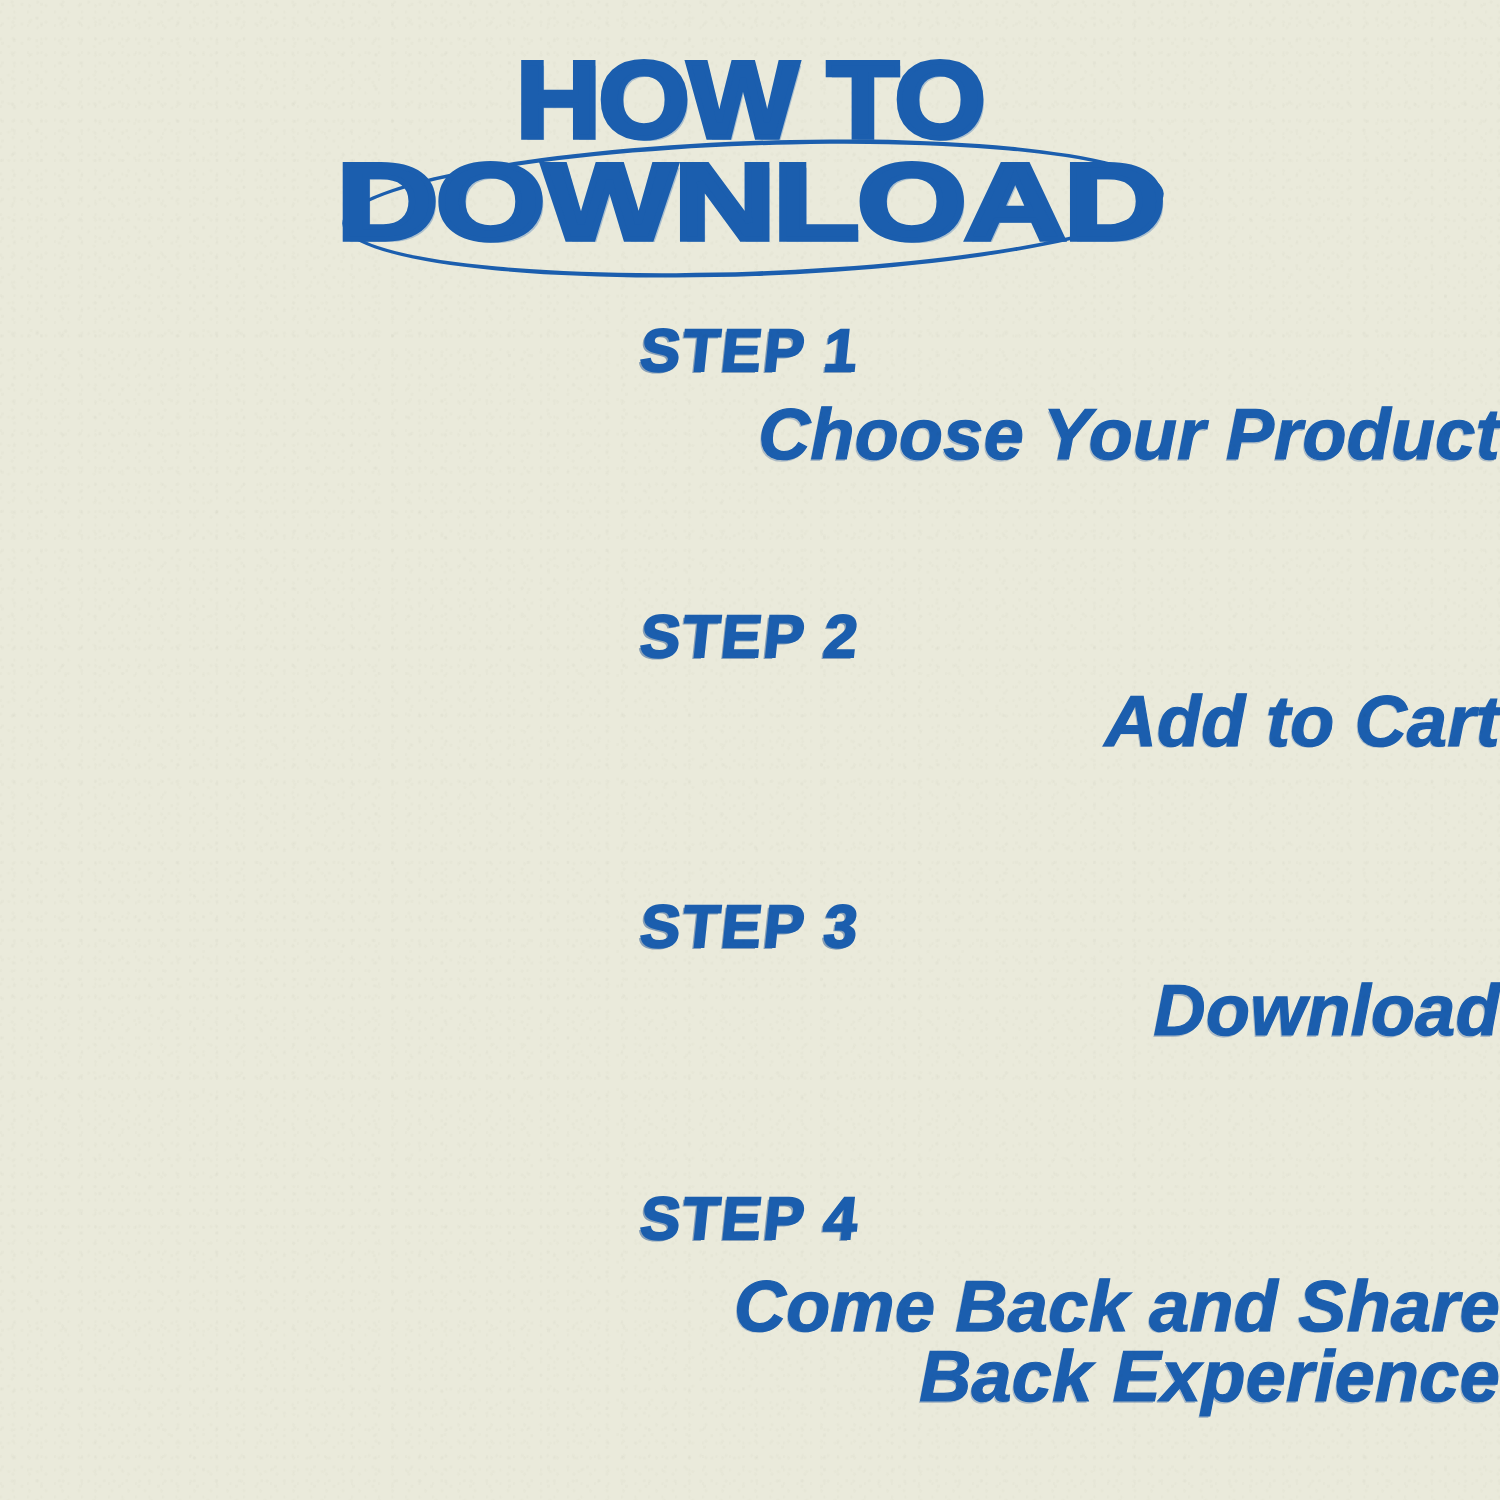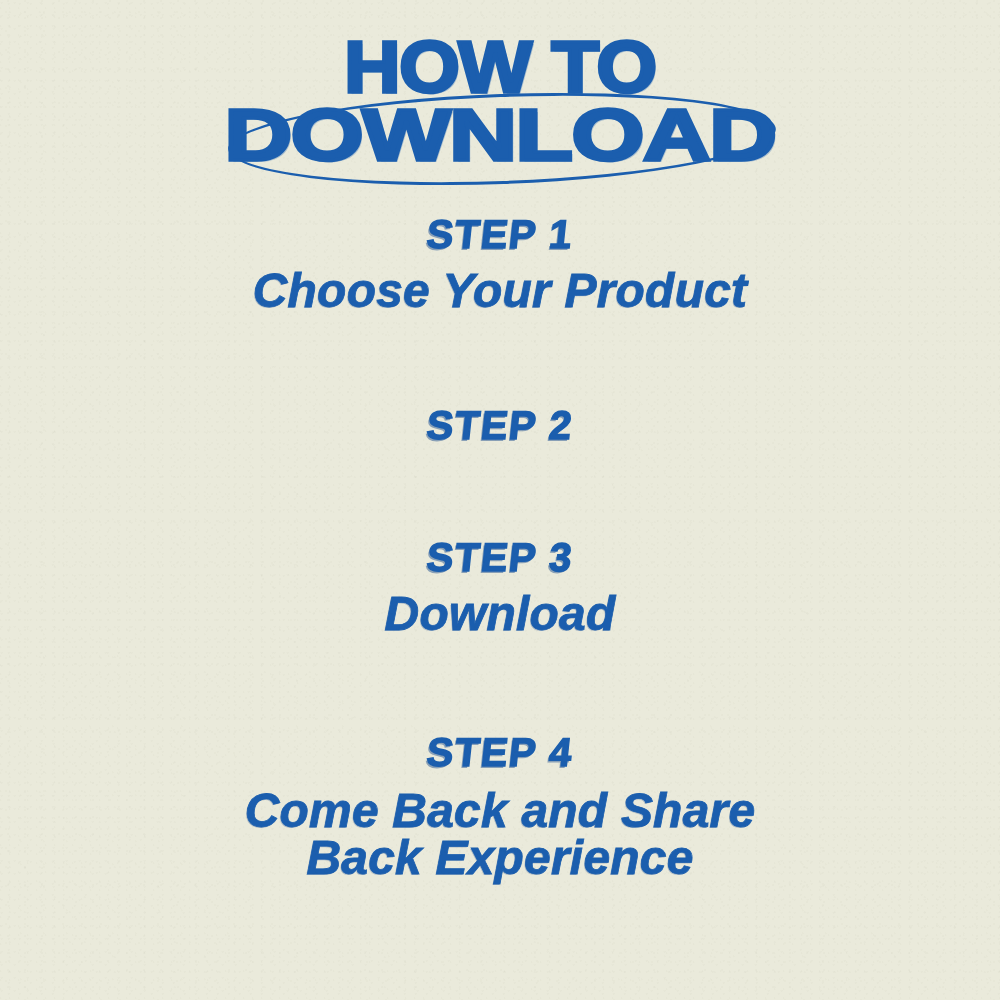--- a/index.html
+++ b/index.html
@@ -115,20 +115,21 @@
   .step-text {
     color: #1b5eae;
     font-family: "Liberation Sans", sans-serif;
     font-weight: 700;
     font-style: italic;
     font-size: 48px;
     line-height: 1.02;
     letter-spacing: .2px;
     margin-top: 12px;
     text-shadow: -1px 1px 0 rgba(20,70,140,.28);
+    text-align: right;
     -webkit-text-stroke: .8px #1b5eae;
   }
   .step-text .line { display: block; }
   .step-4 .step-text { margin-top: 14px; line-height: .98; }
 </style>
 </head>
 <body>
 
 <div class="poster">
 
@@ -142,20 +143,23 @@
 
     <div class="step step-1">
       <div class="step-label">STEP 1</div>
       <div class="step-text">
         <span class="line">Choose Your Product</span>
       </div>
     </div>
 
     <div class="step step-2">
       <div class="step-label">STEP 2</div>
+      <div class="step-text">
+        <span class="line">Add to Cart</span>
+      </div>
     </div>
 
     <div class="step step-3">
       <div class="step-label">STEP 3</div>
       <div class="step-text">
         <span class="line">Download</span>
       </div>
     </div>
 
     <div class="step step-4">

